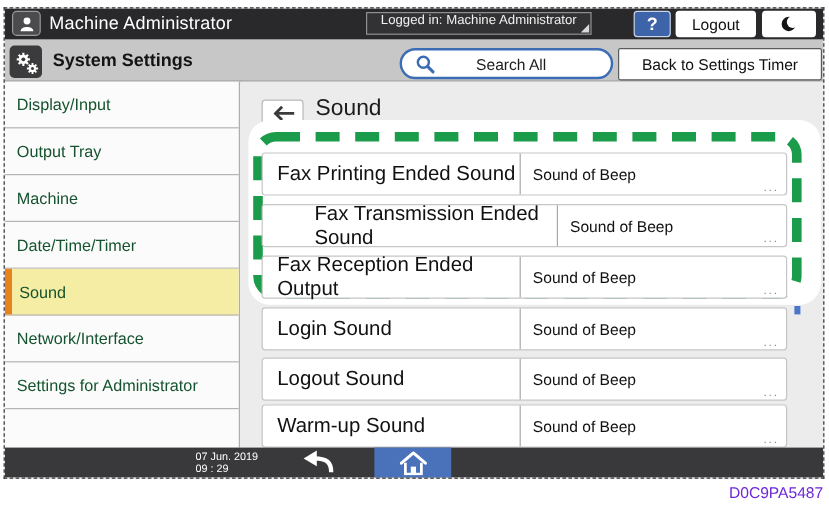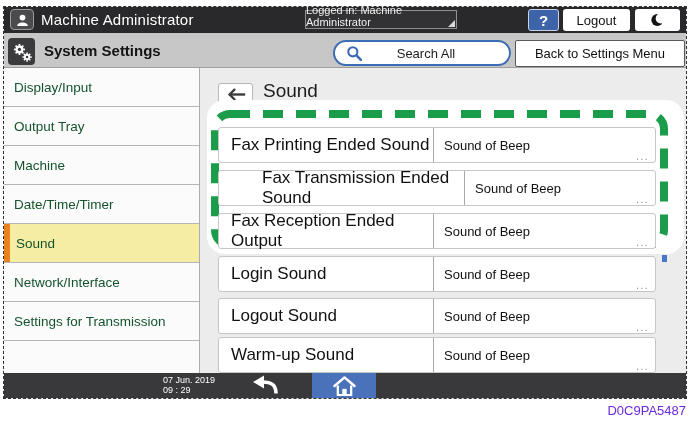--- a/index.html
+++ b/index.html
@@ -9,23 +9,23 @@
   .screen { position:absolute; left:3px; top:6px; width:684px; height:393px;
     border:1px dashed #2f2f2f; background:#ececec; overflow:hidden; }
 
   
   .topbar { position:absolute; left:0; top:0; right:0; height:26px; background:#29292b; }
   .avatar-box { position:absolute; left:6px; top:2px; width:24px; height:21px;
     background:#4b4b4d; border:1px solid #9a9a9a; border-radius:4px;
     display:flex; align-items:center; justify-content:center; }
   .user-title { position:absolute; left:37px; top:0; height:26px; line-height:26px;
     color:#fff; font-size:15px; font-weight:500; letter-spacing:.2px; }
-  .loggedin-box { position:absolute; left:301px; top:3px; width:152px; height:19px;
+  .loggedin-box { position:absolute; left:301px; top:3px; width:188px; height:19px;
     border:1px solid #8f8f8f; background:#323234; color:#f0f0f0; font-size:11px;
-    display:flex; align-items:flex-end; justify-content:center; }
+    display:flex; align-items:flex-start; justify-content:center; }
   .loggedin-box .fold { position:absolute; right:1px; bottom:1px; width:0; height:0;
     border-left:7px solid transparent; border-bottom:7px solid #d9d9d9; }
   .help-btn { position:absolute; left:524px; top:2px; width:31px; height:22px;
     background:#3d63a8; border:1px solid #c9d4ea; border-radius:3px; color:#fff;
     font-size:15px; font-weight:bold; display:flex; align-items:center; justify-content:center; }
   .logout-btn { position:absolute; left:559px; top:2px; width:67px; height:22px;
     background:#fff; border-radius:3px; color:#111; font-size:13px;
     display:flex; align-items:center; justify-content:center; }
   .moon-btn { position:absolute; left:631px; top:2px; width:45px; height:22px;
     background:#fff; border-radius:3px; display:flex; align-items:center; justify-content:center; }
@@ -144,21 +144,21 @@
     </div>
     <div class="bar2-title">System Settings</div>
     <div class="search-pill">
       <svg class="mag" width="17" height="17" viewBox="0 0 20 20">
         <circle cx="8" cy="8" r="5.4" fill="none" stroke="#3c6cb4" stroke-width="2.4"></circle>
         <line x1="12.3" y1="12.3" x2="17.5" y2="17.5" stroke="#3c6cb4" stroke-width="3" stroke-linecap="round"></line>
       </svg>
       <span class="search-label">Search All</span>
     </div>
     <div class="back-menu-btn">
-      <span>Back to Settings Menu</span>
+      <span>Back to Settings Timer</span>
     </div>
   </div>
 
   <div class="sidebar" id="sidebar">
       <div class="side-item">
         <span>Display/Input</span>
       </div>
       <div class="side-item">
         <span>Output Tray</span>
       </div>
@@ -168,21 +168,21 @@
       <div class="side-item">
         <span>Date/Time/Timer</span>
       </div>
       <div class="side-item selected">
         <span>Sound</span>
       </div>
       <div class="side-item">
         <span>Network/Interface</span>
       </div>
       <div class="side-item">
-        <span>Settings for Transmission</span>
+        <span>Settings for Administrator</span>
       </div>
     </div>
   <div class="side-scrollbar"></div>
 
   <div class="main">
     <div class="back-btn">
       <svg width="22" height="15" viewBox="0 0 24 16">
         <line x1="22" y1="8" x2="5" y2="8" stroke="#3a3a3a" stroke-width="2.6"></line>
         <polyline points="11,2 5,8 11,14" fill="none" stroke="#3a3a3a" stroke-width="2.6"></polyline>
       </svg>

